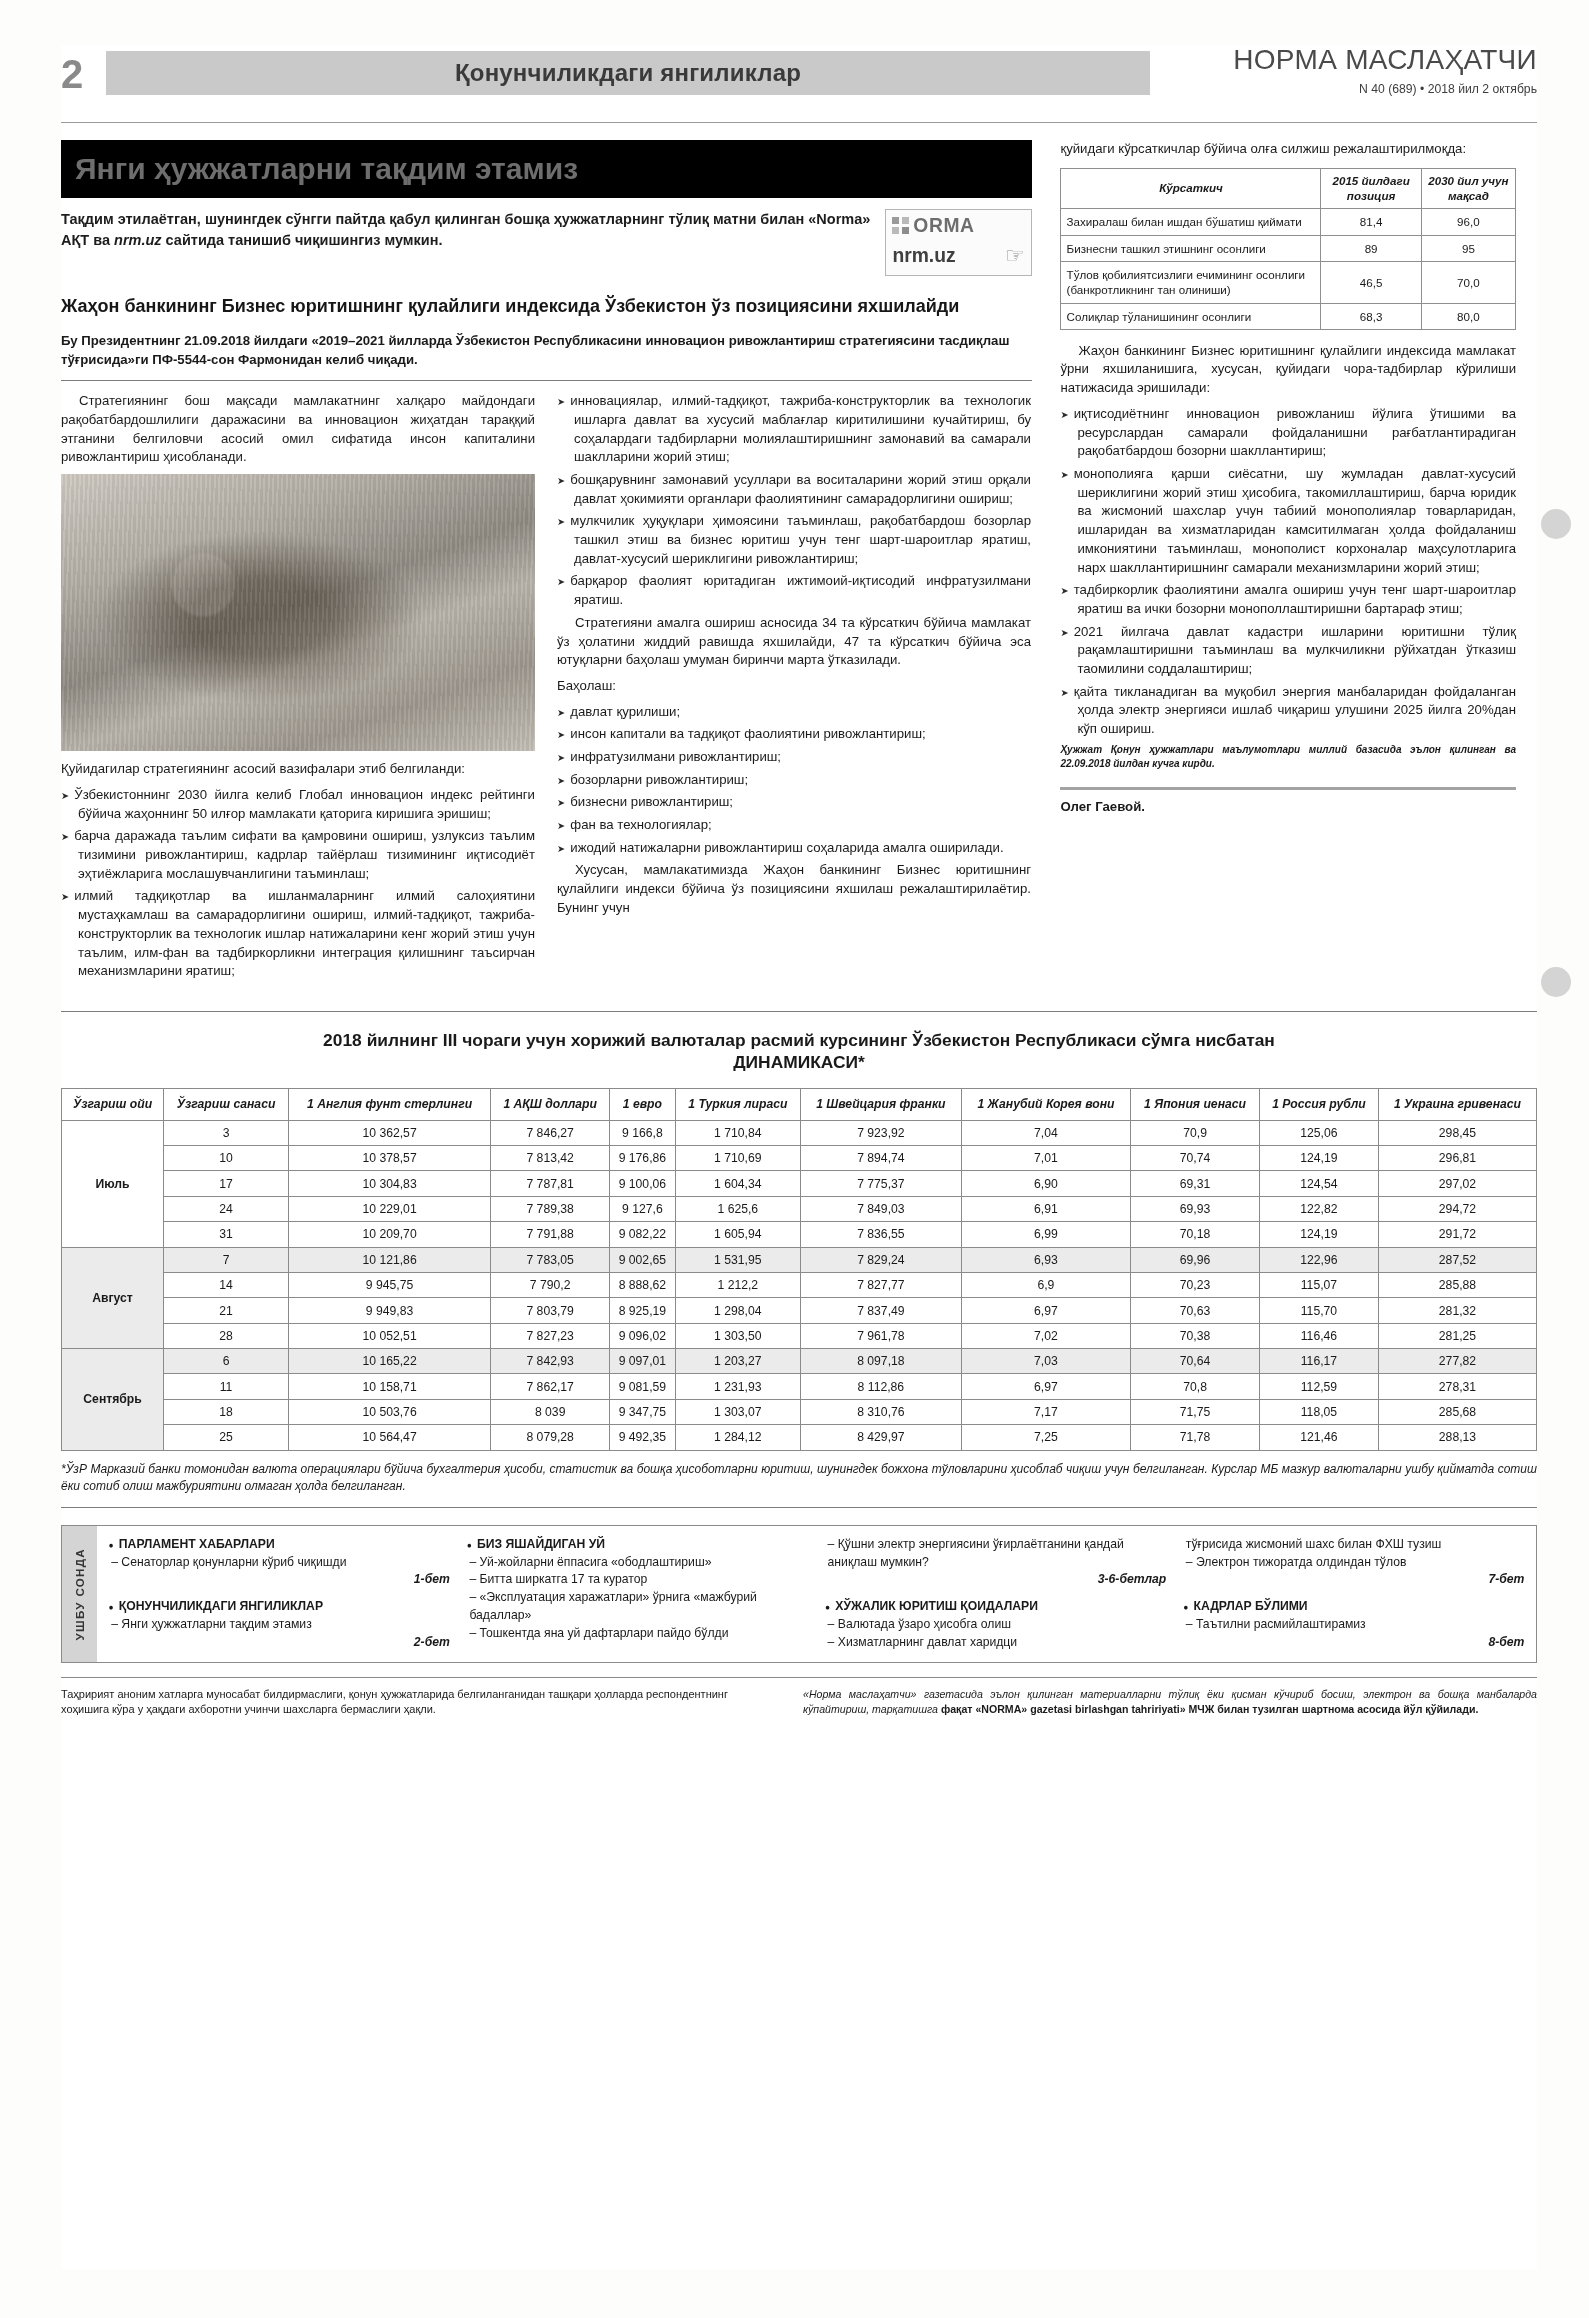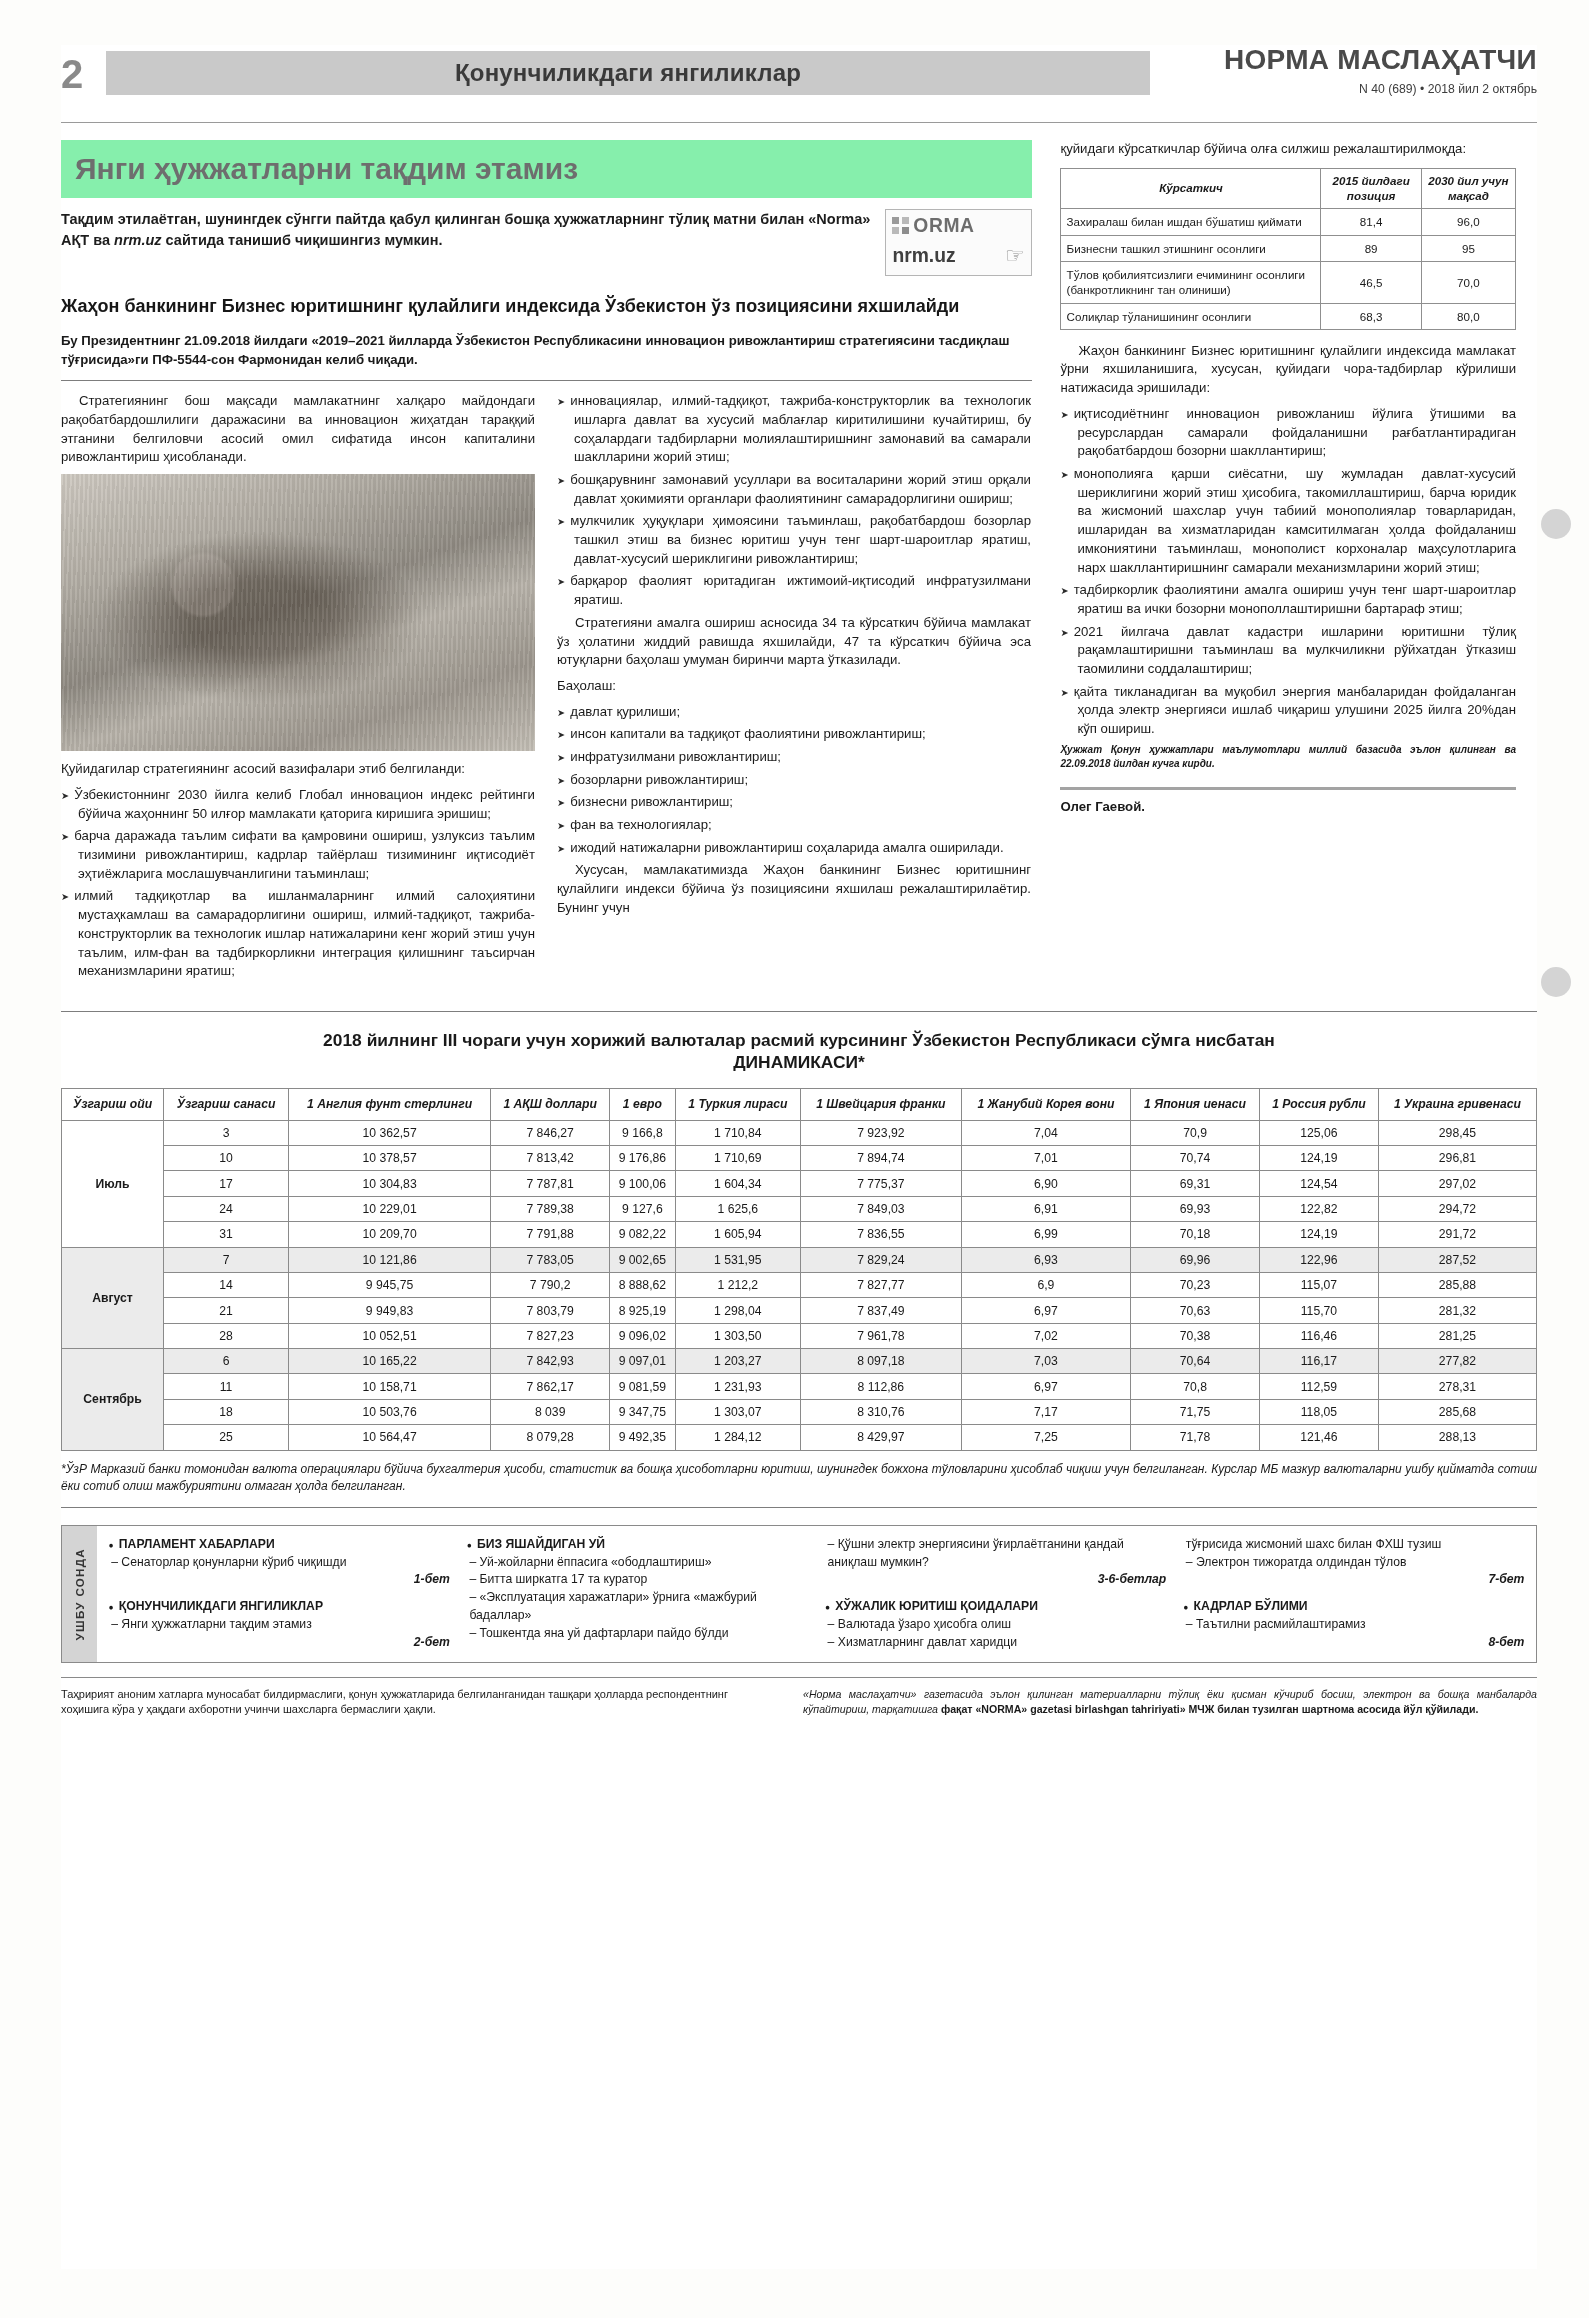--- a/index.html
+++ b/index.html
@@ -56,21 +56,21 @@
     letter-spacing:0.2px;
   }
   .masthead-right {
     width:387px;
     text-align:right;
     padding-left:17px;
     box-sizing:border-box;
   }
   .brand {
     font-size:28px;
-    font-weight:bold;
+    font-weight:normal;
     color:#4a4a4a;
     letter-spacing:0.3px;
     line-height:1.05;
   }
   .issue {
     font-size:12.2px;
     color:#3d3d3d;
     margin-top:7.7px;
   }
   .rule-top {
@@ -81,21 +81,21 @@
   
   .body-cols {
     display:flex;
     margin-top:17px;
     gap:0;
   }
   .col-left { width:993px; padding-right:22px; box-sizing:border-box; }
   .col-right { width:462px; padding-left:6.4px; box-sizing:border-box; }
 
   .headline-box {
-    background:#86efac;
+    background:#000000;
     padding:11.6px 14px 13px 14px;
   }
   .headline {
     font-size:30px;
     font-weight:bold;
     color:#6e6e6e;
     line-height:1.12;
   }
   .lead-row { display:flex; margin-top:10.3px; gap:11.6px; }
   .lead-text {

